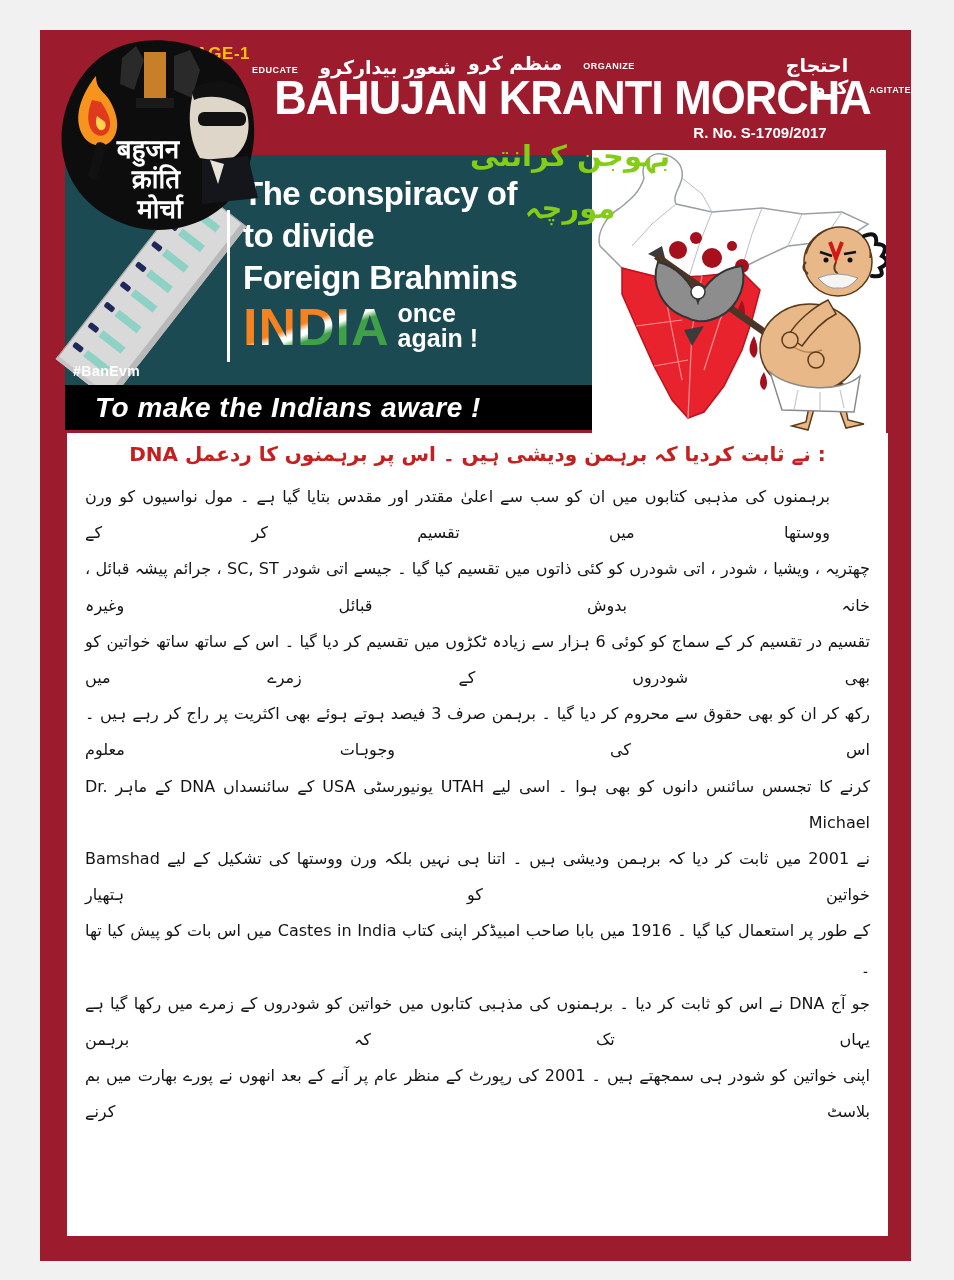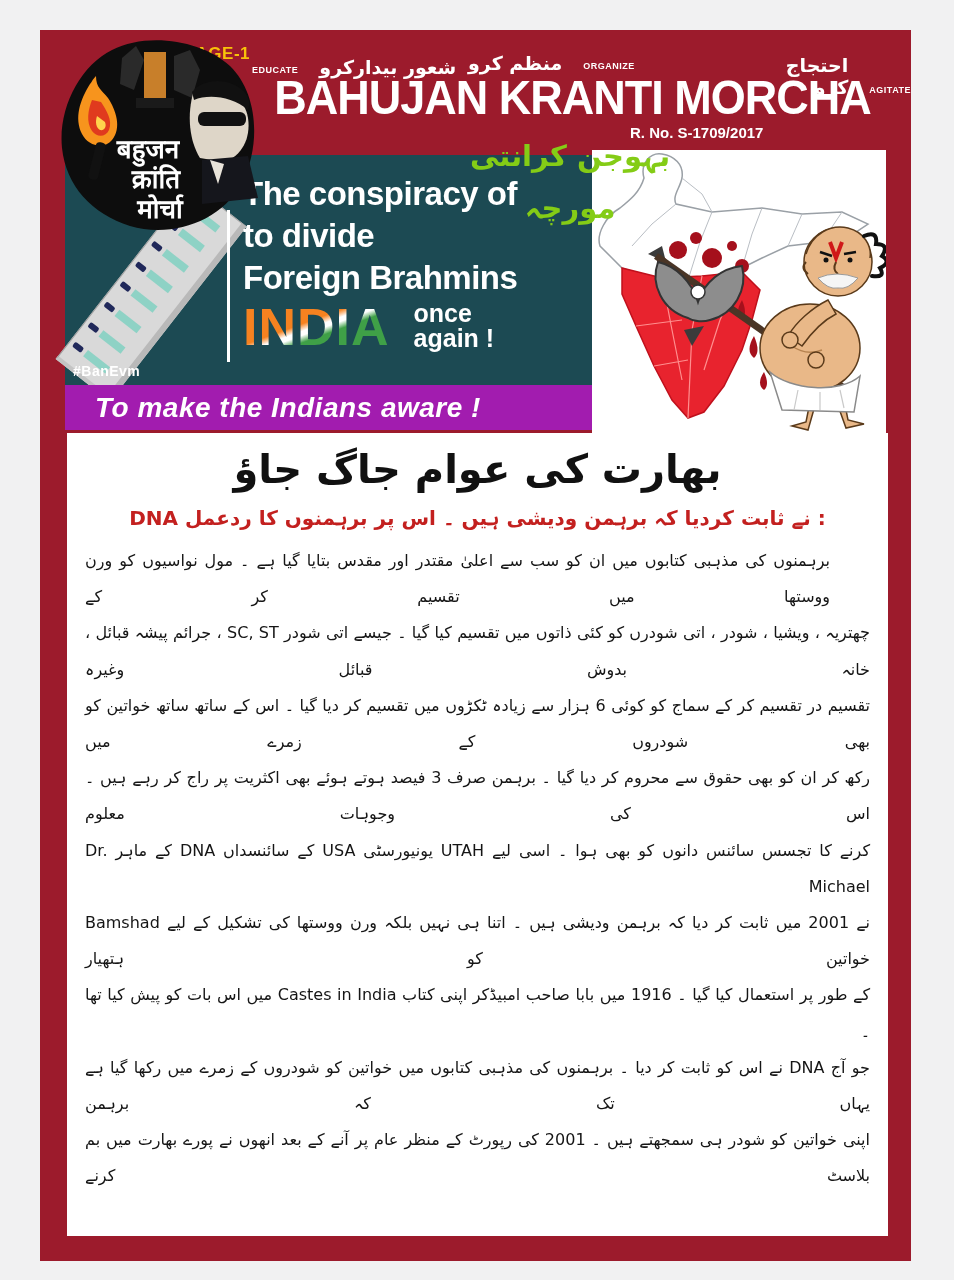--- a/index.html
+++ b/index.html
@@ -11,49 +11,49 @@
   
   .page-label{position:absolute;left:145px;top:14px;color:#f8c20a;font-weight:bold;font-size:17px;letter-spacing:.5px;}
   .slog{position:absolute;display:flex;align-items:flex-end;gap:21px;color:#fff;}
   .slog-en{font-size:9px;font-weight:bold;letter-spacing:.5px;padding-bottom:3px;}
   .slog-ur{font-size:19px;font-weight:bold;line-height:22px;}
   .slog.edu{left:212px;top:26px;}
   .slog.org{left:428px;top:22px;}
   .slog.agi{left:742px;top:24px;justify-content:space-between;}
   .main-title{position:absolute;left:205px;top:40px;width:655px;text-align:center;color:#fff;
       font-size:45px;font-weight:bold;letter-spacing:-1px;transform:scaleY(1.08);transform-origin:top;white-space:nowrap;}
-  .reg-no{position:absolute;left:590px;top:94px;width:260px;text-align:left;color:#fff;font-size:15px;font-weight:bold;}
+  .reg-no{position:absolute;left:590px;top:94px;width:260px;text-align:center;color:#fff;font-size:15px;font-weight:bold;}
   .urdu-title{position:absolute;left:380px;top:100px;width:300px;text-align:center;color:#84cc16;
       font-size:29px;font-weight:bold;z-index:6;line-height:52px;}
 
   
   .logo{position:absolute;left:12px;top:8px;width:218px;height:205px;z-index:5;}
 
   
   .banner{position:absolute;left:25px;top:125px;width:547px;height:230px;background:#1c4a53;}
   .divider{position:absolute;left:162px;top:55px;width:3px;height:152px;background:#fff;}
   .banner-text{position:absolute;left:178px;top:18px;width:365px;color:#fff;}
   .banner-line{font-size:33px;font-weight:bold;line-height:42px;letter-spacing:-.5px;}
-  .india-row{display:flex;align-items:flex-end;gap:24px;margin-top:2px;}
+  .india-row{display:flex;align-items:flex-end;gap:8px;margin-top:2px;}
   .india-word{font-size:52px;font-weight:bold;letter-spacing:1px;line-height:52px;
       background:linear-gradient(160deg,#f58220 42%,#ffffff 49%,#ffffff 53%,#3fa047 60%);
       -webkit-background-clip:text;background-clip:text;color:transparent;}
   .once-again{display:flex;flex-direction:column;font-size:25px;font-weight:bold;line-height:25px;padding-bottom:2px;}
   .hashtag{position:absolute;left:8px;bottom:6px;color:#fff;font-weight:bold;font-size:14px;letter-spacing:.5px;}
 
   
   .evm{position:absolute;left:38px;top:22px;width:54px;height:205px;background:#d9d9d9;
       border:1px solid #9f9f9f;border-right:6px solid #b9b9b9;border-bottom:4px solid #c4c4c4;
       transform:rotate(38deg);transform-origin:50% 60%;display:flex;flex-direction:column;justify-content:space-around;padding:6px 4px;}
   .evm-row{display:flex;align-items:center;gap:4px;}
   .evm-btn{width:11px;height:6px;background:#20285a;border-radius:2px;}
   .evm-strip{width:28px;height:8px;background:#8ed2c5;}
 
   
-  .aware-band{position:absolute;left:25px;top:355px;width:527px;height:45px;background:#a21caf;
+  .aware-band{position:absolute;left:25px;top:355px;width:527px;height:45px;background:#000000;
       display:flex;align-items:center;}
   .aware-text{color:#fff;font-size:28px;font-weight:bold;font-style:italic;padding-left:30px;letter-spacing:.5px;white-space:nowrap;}
 
   
   .map-panel{position:absolute;left:552px;top:120px;width:294px;height:283px;background:#fff;overflow:hidden;}
 
   
   .content{position:absolute;left:27px;top:403px;width:821px;height:803px;background:#fff;}
   .h-red{margin:16px 20px 0;text-align:center;color:#c3201f;font-size:29px;font-weight:bold;line-height:46px;}
   .h-black{margin:8px 20px 0;text-align:center;color:#111;font-size:40px;font-weight:bold;line-height:56px;}
@@ -238,21 +238,20 @@
         <path d="M214,112 q-6,6 2,12" fill="none" stroke="#5a3a1a" stroke-width="2"></path>
       </g>
     </svg>
   </div>
 
   <div class="aware-band">
     <div class="aware-text">To make the Indians aware !</div>
   </div>
 
   <div class="content">
-    <div class="h-black u">بھارت کی عوام جاگ جاؤ</div>
     <div class="h-sub u">DNA نے ثابت کردیا کہ برہمن ودیشی ہیں ۔ اس پر برہمنوں کا ردعمل :</div>
     <div class="body-text">
       <div class="bl u first">برہمنوں کی مذہبی کتابوں میں ان کو سب سے اعلیٰ مقتدر اور مقدس بتایا گیا ہے ۔ مول نواسیوں کو ورن ووستھا میں تقسیم کر کے</div>
       <div class="bl u">چھتریہ ، ویشیا ، شودر ، اتی شودرں کو کئی ذاتوں میں تقسیم کیا گیا ۔ جیسے اتی شودر SC, ST ، جرائم پیشہ قبائل ، خانہ بدوش قبائل وغیرہ</div>
       <div class="bl u">تقسیم در تقسیم کر کے سماج کو کوئی 6 ہزار سے زیادہ ٹکڑوں میں تقسیم کر دیا گیا ۔ اس کے ساتھ ساتھ خواتین کو بھی شودروں کے زمرے میں</div>
       <div class="bl u">رکھ کر ان کو بھی حقوق سے محروم کر دیا گیا ۔ برہمن صرف 3 فیصد ہوتے ہوئے بھی اکثریت پر راج کر رہے ہیں ۔ اس کی وجوہات معلوم</div>
       <div class="bl u">کرنے کا تجسس سائنس دانوں کو بھی ہوا ۔ اسی لیے UTAH یونیورسٹی USA کے سائنسداں DNA کے ماہر Dr. Michael</div>
       <div class="bl u">Bamshad نے 2001 میں ثابت کر دیا کہ برہمن ودیشی ہیں ۔ اتنا ہی نہیں بلکہ ورن ووستھا کی تشکیل کے لیے خواتین کو ہتھیار</div>
       <div class="bl u">کے طور پر استعمال کیا گیا ۔ 1916 میں بابا صاحب امبیڈکر اپنی کتاب Castes in India میں اس بات کو پیش کیا تھا ۔</div>
       <div class="bl u">جو آج DNA نے اس کو ثابت کر دیا ۔ برہمنوں کی مذہبی کتابوں میں خواتین کو شودروں کے زمرے میں رکھا گیا ہے یہاں تک کہ برہمن</div>

